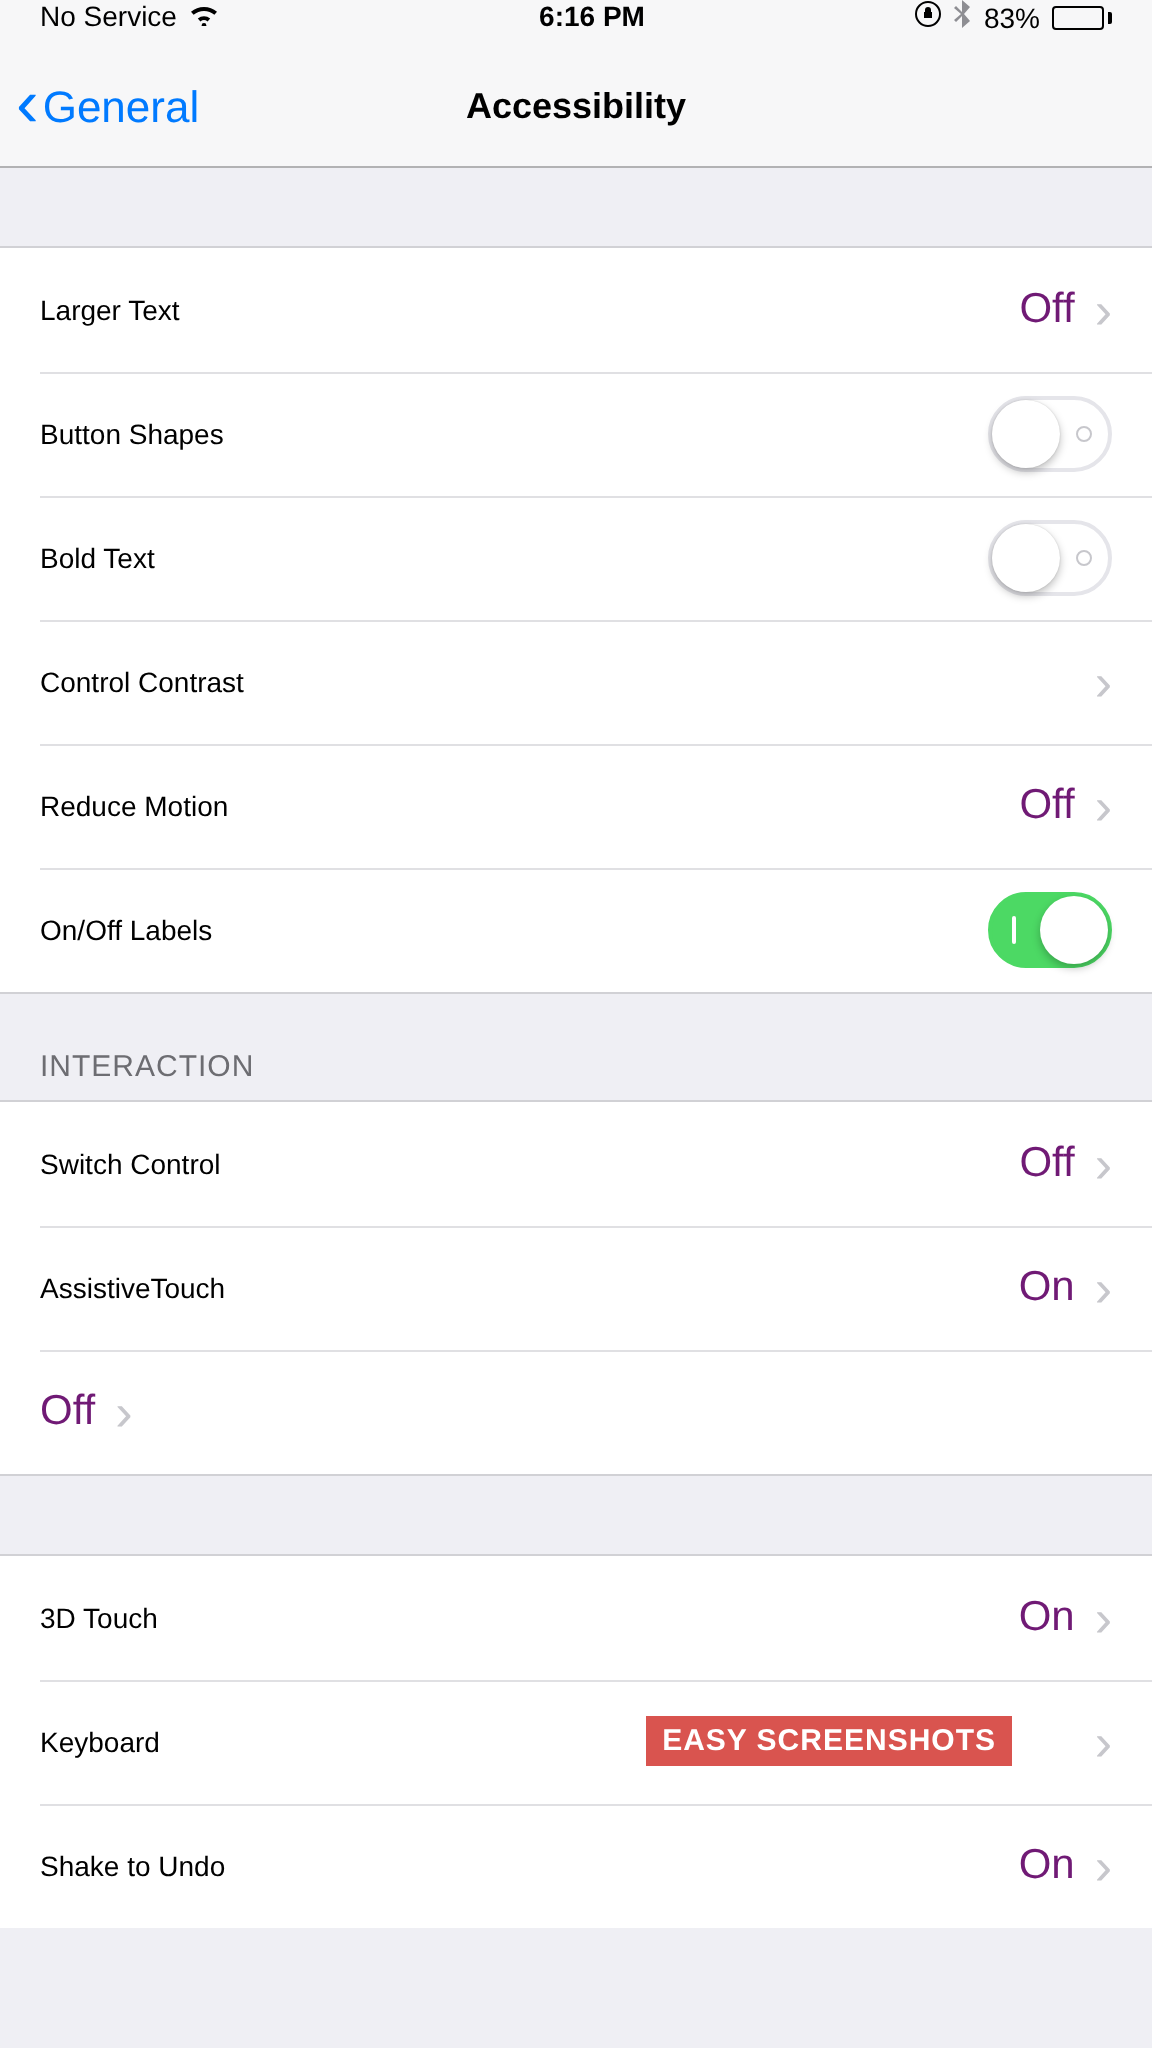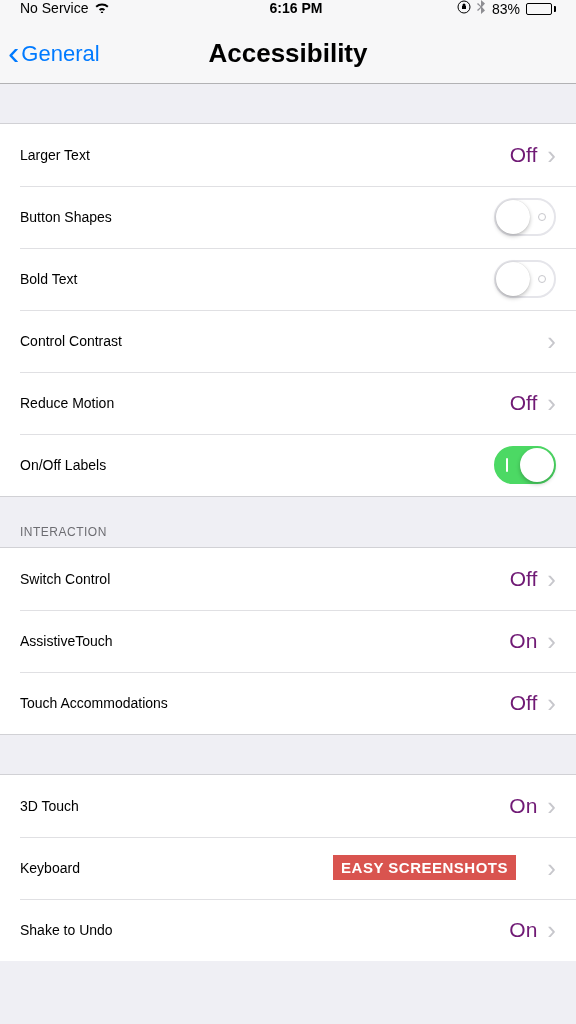--- a/index.html
+++ b/index.html
@@ -11,25 +11,25 @@
   .status-center { font-weight: 700; position: absolute; left: 16px; right: 0; text-align: center; pointer-events:none; }
   .battery { display: inline-flex; align-items: center; gap: 2px; }
   .battery-body { width: 26px; height: 12px; border: 1px solid #000; border-radius: 2px; position: relative; padding:1px; }
   .battery-fill { height: 100%; background: #ffcc00; border-radius:1px; }
   .battery-cap { width: 2px; height: 6px; background: #000; border-radius: 0 1px 1px 0; }
   
   
   .nav-bar { height: 60px; background: #f7f7f8; border-bottom: 1px solid #b2b2b4; position: relative; display: flex; align-items: center; }
   .back-btn { display: flex; align-items: center; color: #007aff; font-size: 22px; padding-left: 8px; height:100%; }
   .back-chevron { font-size: 34px; font-weight: 300; line-height: 1; margin-right: 2px; margin-top:-4px; }
-  .nav-title { position: absolute; left: 0; right: 0; text-align: center; font-size: 26px; font-weight: 600; color: #000; pointer-events:none;}
+  .nav-title { position: absolute; left: 0; right: 0; text-align: center; font-size: 18px; font-weight: 600; color: #000; pointer-events:none;}
   
   
   .section-spacer { height: 40px; background: #efeff4; border-bottom: 1px solid #d1d1d5; }
-  .section-header { padding: 28px 20px 8px 20px; font-size: 12px; color: #6d6d72; background: #efeff4; letter-spacing: 0.5px; border-bottom:1px solid #d1d1d5;}
+  .section-header { padding: 28px 20px 8px 20px; font-size: 15px; color: #6d6d72; background: #efeff4; letter-spacing: 0.5px; border-bottom:1px solid #d1d1d5;}
   .section-footer-sep{border-top:1px solid #d1d1d5;}
   
   .list { background: #fff; }
   .row { display: flex; align-items: center; height: 62px; padding: 0 20px 0 20px; position: relative; }
   .row + .row::before { content:""; position:absolute; left:20px; right:0; top:0; height:1px; background:#e0e0e3; }
   .row-label { font-size: 14px; color: #000; flex: 1; }
   .row-value { font-size: 21px; color: #701a75; margin-right: 10px; }
   .chevron { color: #c7c7cc; font-size: 26px; font-weight: 300; }
   
   
@@ -131,37 +131,36 @@
     <span class="row-label">Switch Control</span>
     <span class="row-value">Off</span>
     <span class="chevron">›</span>
   </div>
   <div class="row">
     <span class="row-label">AssistiveTouch</span>
     <span class="row-value">On</span>
     <span class="chevron">›</span>
   </div>
   <div class="row">
-    <span class="row-label">Touch Accommodations</span>
     <span class="row-value">Off</span>
     <span class="chevron">›</span>
   </div>
 </div>
 <div class="section-footer-sep"></div>
 
 <div class="section-spacer"></div>
 <div class="list">
   <div class="row">
     <span class="row-label">3D Touch</span>
     <span class="row-value">On</span>
     <span class="chevron">›</span>
   </div>
   <div class="row" style="position:relative;">
     <span class="row-label">Keyboard</span>
     <span class="chevron">›</span>
-    <div class="watermark" style="right:60px; top:18px;">EASY SCREENSHOTS</div>
+    <div class="watermark" style="right:70px; top:18px;">EASY SCREENSHOTS</div>
   </div>
   <div class="row">
     <span class="row-label">Shake to Undo</span>
     <span class="row-value">On</span>
     <span class="chevron">›</span>
   </div>
 </div>
 
 </body></html>

